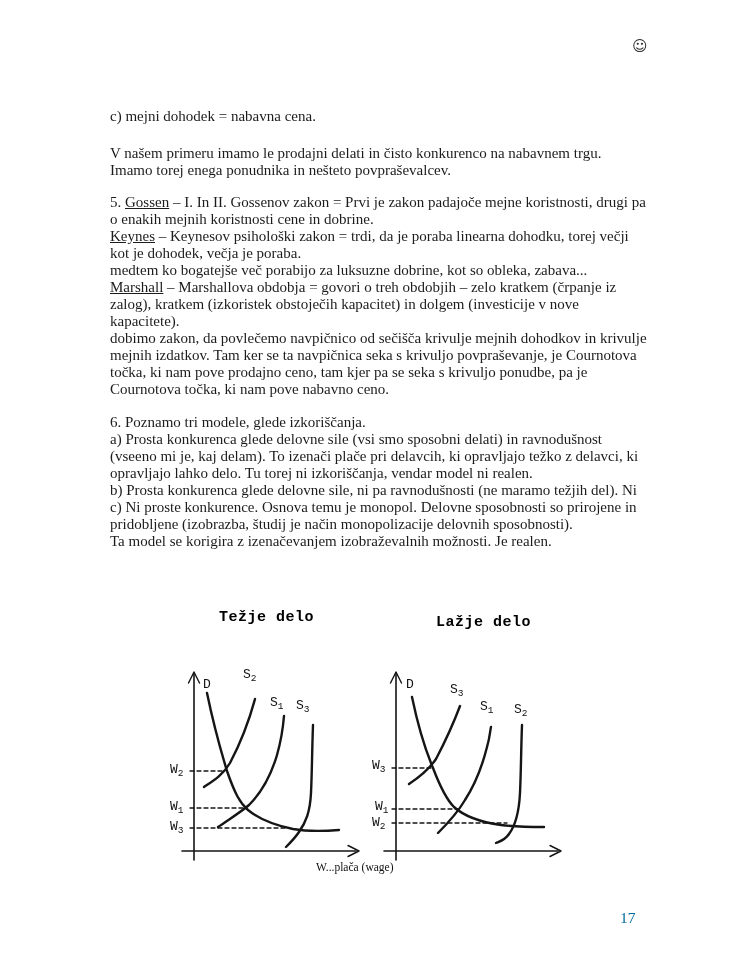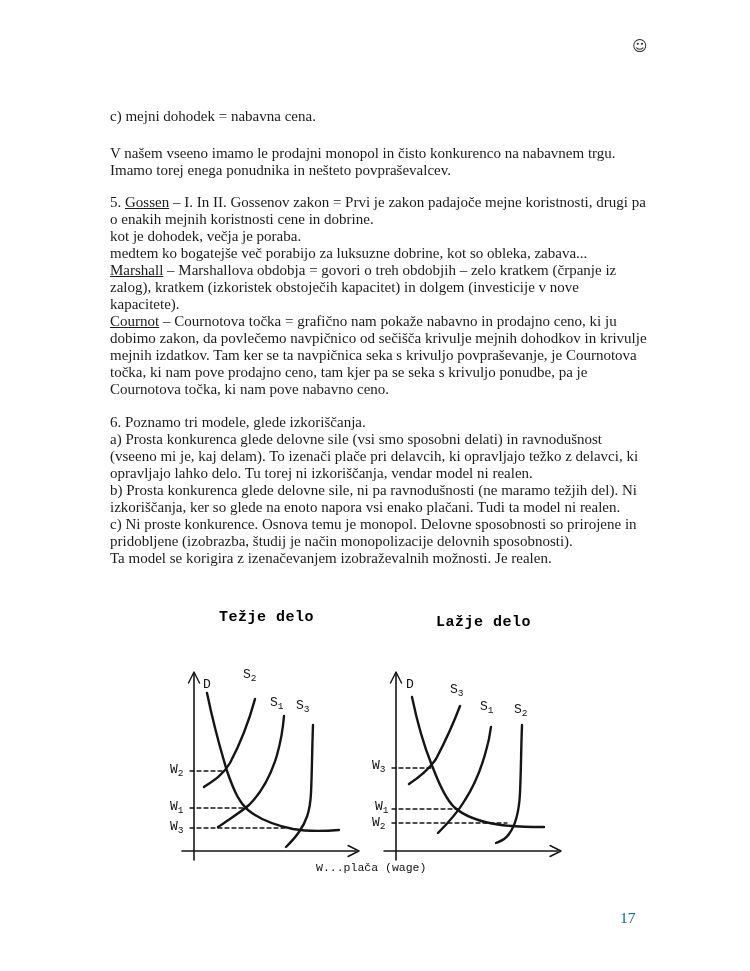--- a/index.html
+++ b/index.html
@@ -14,60 +14,59 @@
   .p3{margin-top:15px;}
   .p4{margin-top:16px;}
   .ln{white-space:nowrap;}
   .u{text-decoration:underline;}
   svg.fig{position:absolute;left:0;top:0;pointer-events:none;}
   .gtitle{position:absolute;font-family:"Liberation Mono",monospace;font-weight:bold;
           font-size:15px;letter-spacing:.5px;color:#000;white-space:nowrap;}
   .glabel{position:absolute;font-family:"Liberation Mono",monospace;font-size:13px;
           color:#101010;white-space:nowrap;}
   .glabel .sb{font-size:9.5px;vertical-align:-3px;}
-  .axlabel{position:absolute;font-family:Liberation Mono, monospace;font-size:11.5px;
+  .axlabel{position:absolute;font-family:Liberation Serif, serif;font-size:11.5px;
            color:#101010;white-space:nowrap;}
   .pagenum{position:absolute;left:620px;top:909px;font-size:15.5px;color:#0369a1;}
 </style>
 </head>
 <body>
 
 <div class="page">
 
   <span class="smiley">☺</span>
 
   <div class="textblock">
     <div class="para">
       <div class="ln">c) mejni dohodek = nabavna cena.</div>
     </div>
     <div class="para p2">
-      <div class="ln">V našem vseeno imamo le prodajni monopol in čisto konkurenco na nabavnem trgu.</div>
+      <div class="ln">V našem primeru imamo le prodajni delati in čisto konkurenco na nabavnem trgu.</div>
       <div class="ln">Imamo torej enega ponudnika in nešteto povpraševalcev.</div>
     </div>
     <div class="para p3">
       <div class="ln"><span>5. </span><span class="u">Gossen</span><span> – I. In II. Gossenov zakon = Prvi je zakon padajoče mejne koristnosti, drugi pa</span></div>
       <div class="ln">o enakih mejnih koristnosti cene in dobrine.</div>
+      <div class="ln"><span class="u">Keynes</span><span> – Keynesov psihološki zakon = trdi, da je poraba linearna dohodku, torej večji</span></div>
       <div class="ln">kot je dohodek, večja je poraba.</div>
       <div class="ln">medtem ko bogatejše več porabijo za luksuzne dobrine, kot so obleka, zabava...</div>
       <div class="ln"><span class="u">Marshall</span><span> – Marshallova obdobja = govori o treh obdobjih – zelo kratkem (črpanje iz</span></div>
       <div class="ln">zalog), kratkem (izkoristek obstoječih kapacitet) in dolgem (investicije v nove</div>
       <div class="ln">kapacitete).</div>
-      <div class="ln"><span class="u">Cournot</span><span> – Cournotova točka = grafično nam pokaže nabavno in prodajno ceno, ki ju</span></div>
       <div class="ln">dobimo zakon, da povlečemo navpičnico od sečišča krivulje mejnih dohodkov in krivulje</div>
       <div class="ln">mejnih izdatkov. Tam ker se ta navpičnica seka s krivuljo povpraševanje, je Cournotova</div>
       <div class="ln">točka, ki nam pove prodajno ceno, tam kjer pa se seka s krivuljo ponudbe, pa je</div>
       <div class="ln">Cournotova točka, ki nam pove nabavno ceno.</div>
     </div>
     <div class="para p4">
       <div class="ln">6. Poznamo tri modele, glede izkoriščanja.</div>
       <div class="ln">a) Prosta konkurenca glede delovne sile (vsi smo sposobni delati) in ravnodušnost</div>
       <div class="ln">(vseeno mi je, kaj delam). To izenači plače pri delavcih, ki opravljajo težko z delavci, ki</div>
       <div class="ln">opravljajo lahko delo. Tu torej ni izkoriščanja, vendar model ni realen.</div>
       <div class="ln">b) Prosta konkurenca glede delovne sile, ni pa ravnodušnosti (ne maramo težjih del). Ni</div>
-      <div class="ln">izkoriščanja, ker so glede na enoto napora vsi enako plačani. Tudi ta model ni realen.</div>
       <div class="ln">c) Ni proste konkurence. Osnova temu je monopol. Delovne sposobnosti so prirojene in</div>
       <div class="ln">pridobljene (izobrazba, študij je način monopolizacije delovnih sposobnosti).</div>
       <div class="ln">Ta model se korigira z izenačevanjem izobraževalnih možnosti. Je realen.</div>
     </div>
   </div>
 
   <span class="gtitle" style="left:219px;top:609px;">Težje delo</span>
   <span class="gtitle" style="left:436px;top:614px;">Lažje delo</span>
 
   <svg class="fig" width="750" height="971" viewBox="0 0 750 971">

